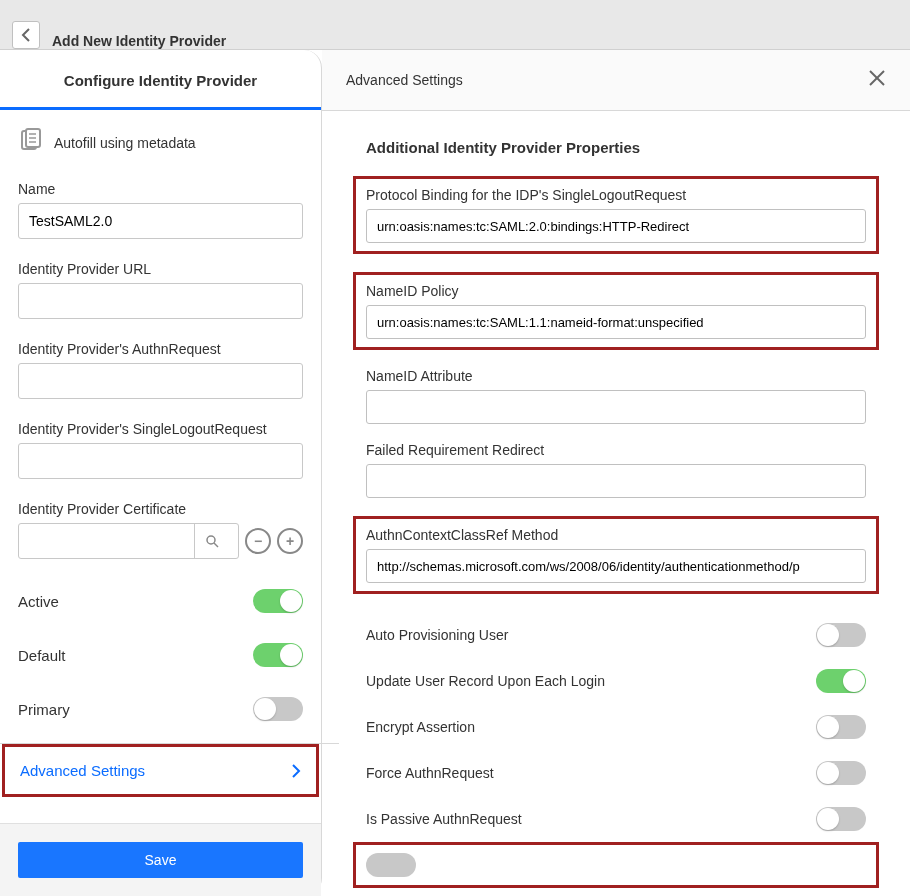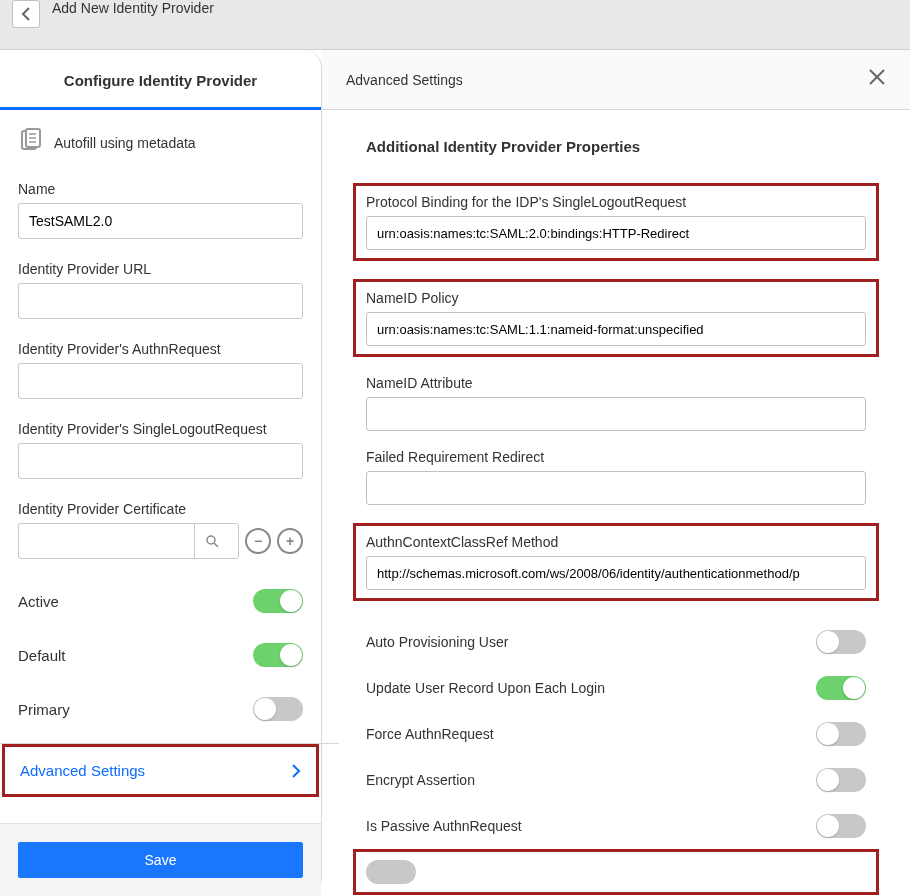--- a/index.html
+++ b/index.html
@@ -1,17 +1,17 @@
 <!DOCTYPE html>
 <html><head>
 <meta charset="utf-8">
 <style>
   * { box-sizing: border-box; margin: 0; padding: 0; }
   body { font-family: -apple-system, BlinkMacSystemFont, "Segoe UI", Arial, sans-serif; font-size: 14px; color: #333; background: #fff; width: 910px; height: 896px; overflow: hidden; }
-  .topbar { height: 50px; background: #e8e8e8; display: flex; align-items: flex-start; padding: 0 12px; border-bottom: 1px solid #d0d0d0; }
+  .topbar { height: 50px; background: #e8e8e8; display: flex; align-items: flex-end; padding: 0 12px; border-bottom: 1px solid #d0d0d0; font-weight: bold; }
   .back-btn { width: 28px; height: 28px; border: 1px solid #c0c0c0; background: #fff; border-radius: 3px; display: flex; align-items: center; justify-content: center; margin-right: 12px; cursor: pointer; }
   .main { display: flex; height: calc(100% - 50px); }
   .left { width: 322px; border-right: 1px solid #d8d8d8; display: flex; flex-direction: column; border-radius: 18px; }
   .left-header { padding: 22px 20px 18px; font-weight: 600; font-size: 15px; text-align: center; border-bottom: 3px solid #0b6cff; }
   .left-body { padding: 18px 18px 0; flex: 1; overflow: hidden; }
   .autofill { display: flex; align-items: center; margin-bottom: 24px; }
   .autofill .icon { margin-right: 10px; color: #888; }
   .field { margin-bottom: 22px; }
   .field-label { font-size: 14px; margin-bottom: 6px; color: #333; }
   .field-input { width: 100%; height: 36px; border: 1px solid #c8c8c8; border-radius: 3px; padding: 0 10px; font-size: 14px; }
@@ -26,21 +26,21 @@
   .knob { width: 22px; height: 22px; background: #fff; border-radius: 50%; position: absolute; top: 1px; box-shadow: 0 1px 2px rgba(0,0,0,0.2); }
   .toggle.on .knob { right: 1px; }
   .toggle.off .knob { left: 1px; }
   .divider { height: 1px; background: #d8d8d8; margin: 0 -18px; }
   .adv-link { display: flex; justify-content: space-between; align-items: center; padding: 16px 14px; color: #0b6cff; font-size: 15px; cursor: pointer; }
   .save-area { padding: 18px; background: #f4f4f4; border-top: 1px solid #e0e0e0; }
   .save-btn { width: 100%; height: 36px; background: #1976ff; color: #fff; border: none; border-radius: 2px; font-size: 14px; cursor: pointer; }
   .right { flex: 1; display: flex; flex-direction: column; }
   .right-header { height: 62px; display: flex; align-items: center; justify-content: space-between; padding: 0 24px; border-bottom: 1px solid #d8d8d8; background: #fafafa; }
   .right-body { padding: 28px 44px 20px 44px; overflow-y: auto; }
-  .right-body h3 { font-size: 15px; font-weight: 600; margin-bottom: 28px; }
+  .right-body h3 { font-size: 15px; font-weight: 600; margin-bottom: 20px; }
   .rfield { margin-bottom: 18px; position: relative; }
   .rfield.hl { padding: 8px 10px; border: 3px solid #a02020; margin-left: -13px; margin-right: -13px; }
   .rfield .rlabel { font-size: 14px; margin-bottom: 6px; }
   .rfield .rinput { width: 100%; height: 34px; border: 1px solid #c0c0c0; border-radius: 3px; padding: 12px 10px; font-size: 13px; }
   .rtoggle-row { display: flex; justify-content: space-between; align-items: center; height: 46px; font-size: 14px; }
   .rtoggle-row.hl { padding: 6px 10px; border: 3px solid #a02020; margin-left: -13px; margin-right: -13px; }
   .close-icon { font-size: 20px; color: #666; cursor: pointer; }
   .highlight-box { position: absolute; border: 3px solid #a02020; pointer-events: none; }
 </style>
 </head>
@@ -184,27 +184,27 @@
             <div class="knob"></div>
           </div>
       </div>
       <div class="rtoggle-row">
         <span>Update User Record Upon Each Login</span>
         <div class="toggle on">
             <div class="knob"></div>
           </div>
       </div>
       <div class="rtoggle-row">
+        <span>Encrypt Assertion</span>
+        <div class="toggle off">
+            <div class="knob"></div>
+          </div>
+      </div>
+      <div class="rtoggle-row">
         <span>Force AuthnRequest</span>
-        <div class="toggle off">
-            <div class="knob"></div>
-          </div>
-      </div>
-      <div class="rtoggle-row">
-        <span>Encrypt Assertion</span>
         <div class="toggle off">
             <div class="knob"></div>
           </div>
       </div>
       <div class="rtoggle-row">
         <span>Is Passive AuthnRequest</span>
         <div class="toggle off">
             <div class="knob"></div>
           </div>
       </div>

